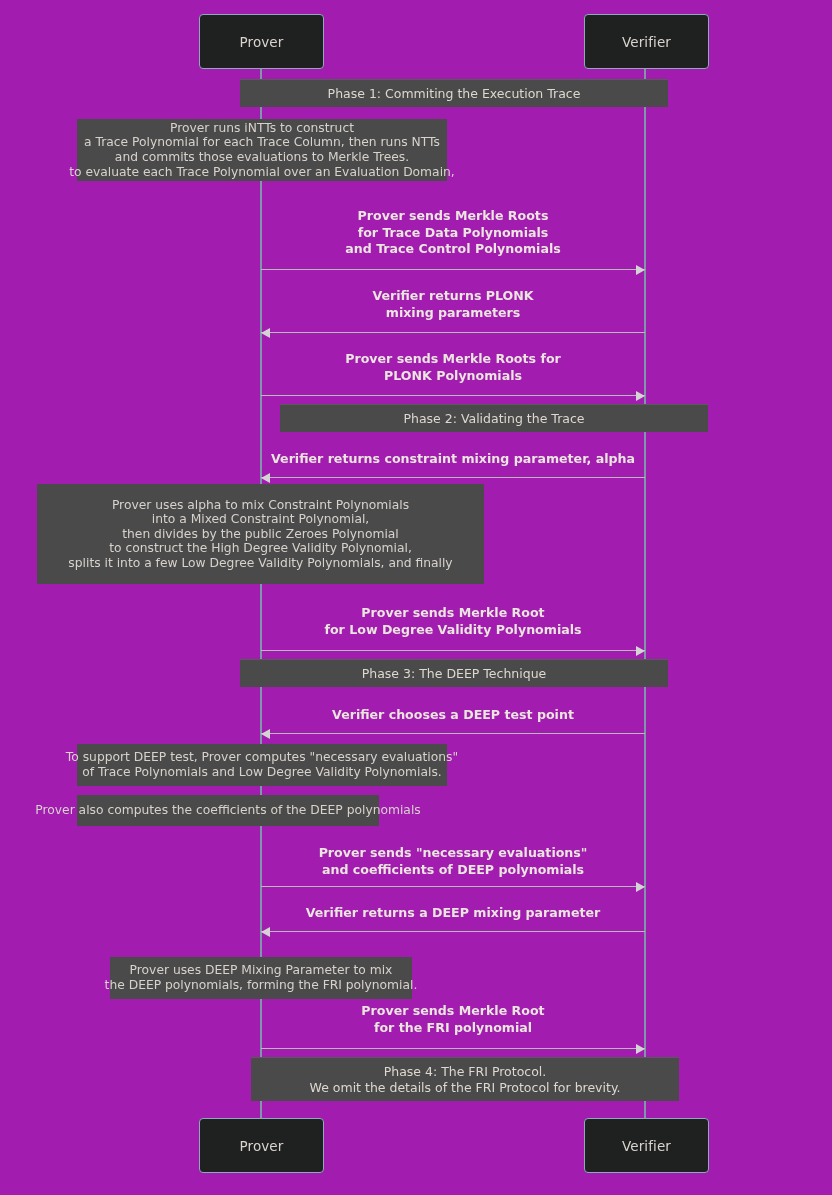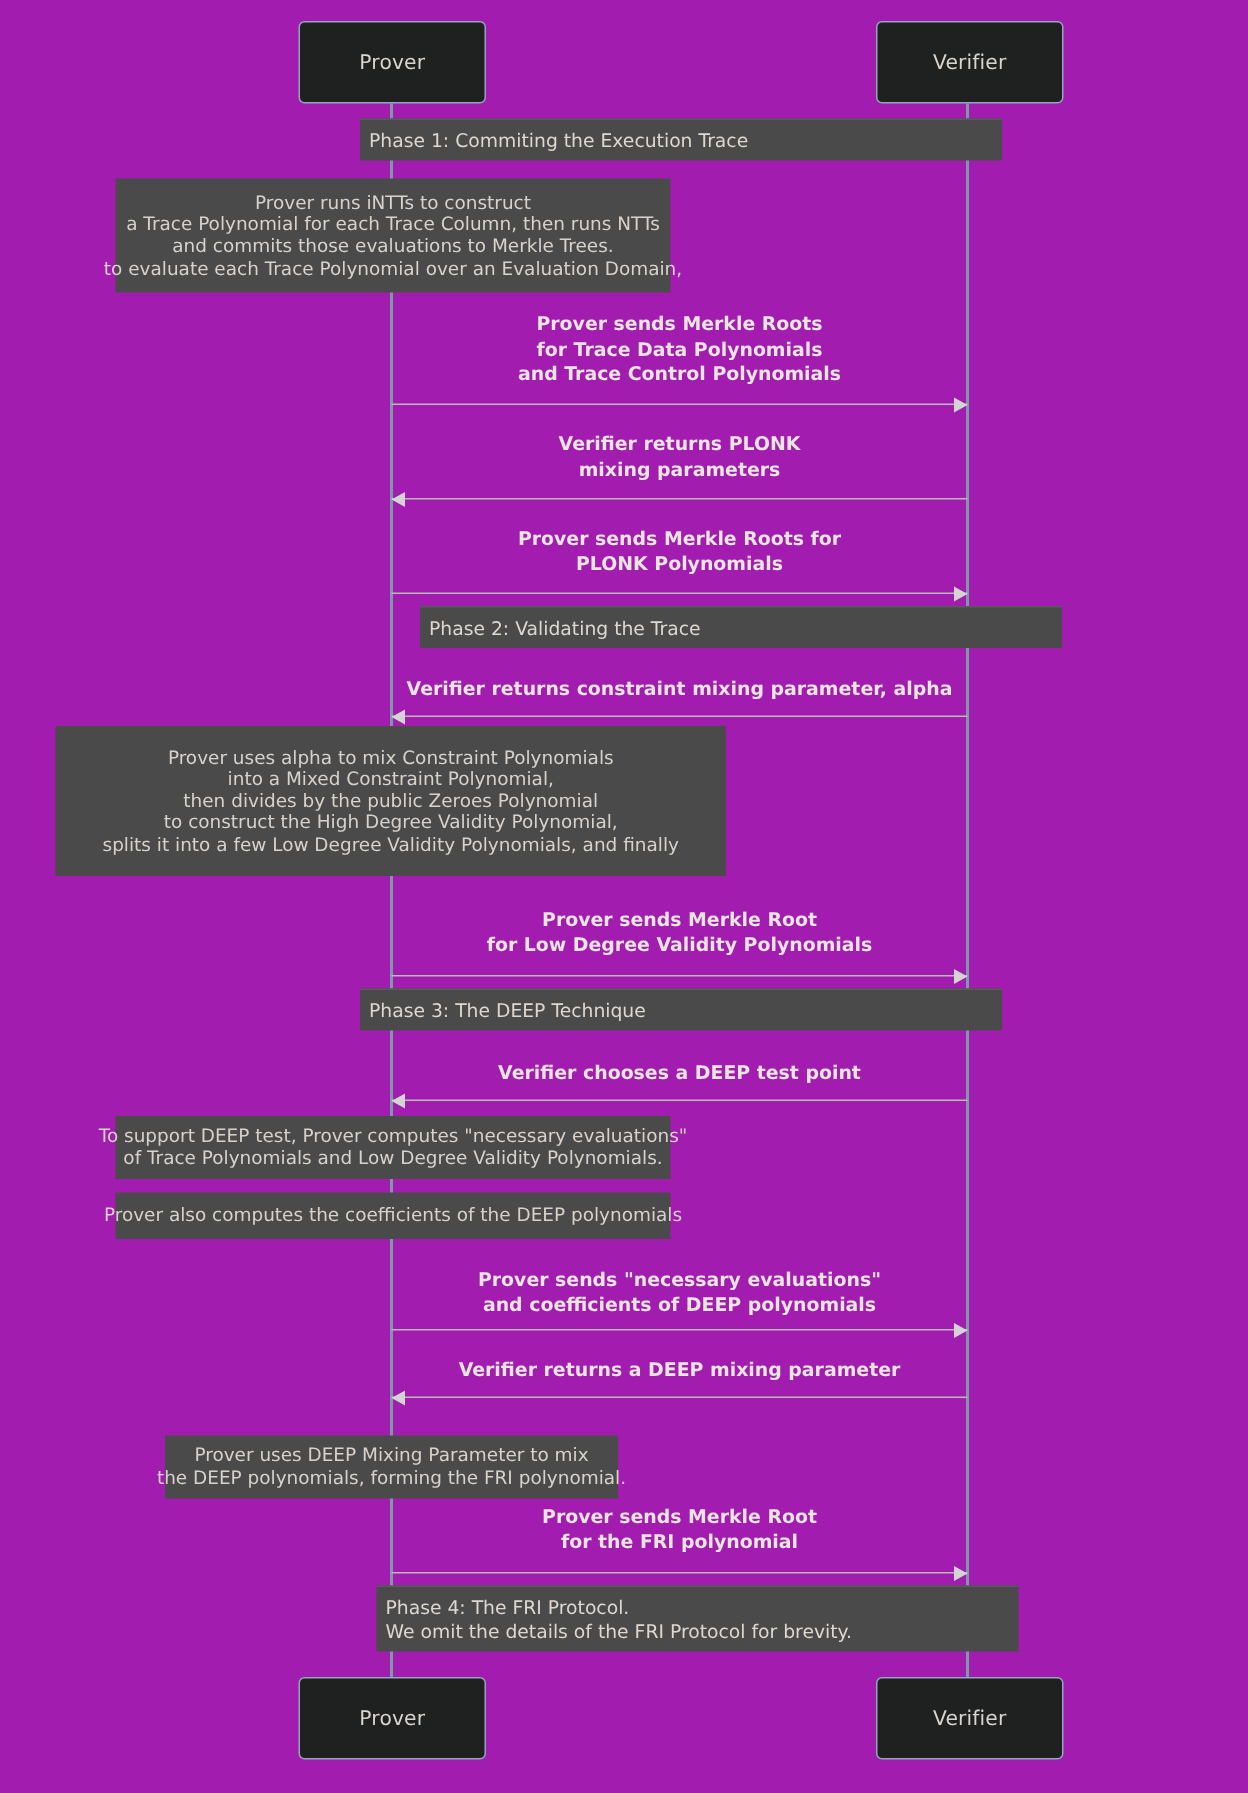--- a/index.html
+++ b/index.html
@@ -42,21 +42,21 @@
   }
 
   
   .phase-bar {
     position: absolute;
     box-sizing: border-box;
     background: #4a4a4a;
     border-top: 1px solid #5a5a5a;
     display: flex;
     flex-direction: column;
-    align-items: flex-start;
+    align-items: center;
     justify-content: center;
     color: #ded8d1;
     font-size: 12.5px;
     line-height: 16px;
     text-align: center;
     padding: 0 6px;
   }
 
   
   .note {
@@ -126,38 +126,38 @@
     <div class="phase-bar" style="left: 240px; top: 404px; width: 428px; height: 28px; margin-left: 40px;">
       <div>Phase 2: Validating the Trace</div>
     </div>
     <div class="phase-bar" style="left: 240px; top: 659px; width: 428px; height: 28px;">
       <div>Phase 3: The DEEP Technique</div>
     </div>
     <div class="phase-bar" style="left: 240px; top: 1057px; width: 428px; height: 44px; margin-left: 11px;">
       <div>Phase 4: The FRI Protocol.</div>
       <div>We omit the details of the FRI Protocol for brevity.</div>
     </div>
-    <div class="note" style="left: 77px; top: 119px; width: 370px; height: 76px;">
+    <div class="note" style="left: 77px; top: 119px; width: 370px; height: 62px;">
       <div class="nline">Prover runs iNTTs to construct</div>
       <div class="nline">a Trace Polynomial for each Trace Column, then runs NTTs</div>
       <div class="nline">and commits those evaluations to Merkle Trees.</div>
       <div class="nline">to evaluate each Trace Polynomial over an Evaluation Domain,</div>
     </div>
     <div class="note" style="left: 37px; top: 484px; width: 447px; height: 100px;">
       <div class="nline">Prover uses alpha to mix Constraint Polynomials</div>
       <div class="nline">into a Mixed Constraint Polynomial,</div>
       <div class="nline">then divides by the public Zeroes Polynomial</div>
       <div class="nline">to construct the High Degree Validity Polynomial,</div>
       <div class="nline">splits it into a few Low Degree Validity Polynomials, and finally</div>
     </div>
     <div class="note" style="left: 77px; top: 744px; width: 370px; height: 42px;">
       <div class="nline">To support DEEP test, Prover computes "necessary evaluations"</div>
       <div class="nline">of Trace Polynomials and Low Degree Validity Polynomials.</div>
     </div>
-    <div class="note" style="left: 77px; top: 795px; width: 370px; height: 31px;">
+    <div class="note" style="left: 77px; top: 795px; width: 302px; height: 31px;">
       <div class="nline">Prover also computes the coefficients of the DEEP polynomials</div>
     </div>
     <div class="note" style="left: 110px; top: 942px; width: 302px; height: 42px; margin-top: 15px;">
       <div class="nline">Prover uses DEEP Mixing Parameter to mix</div>
       <div class="nline">the DEEP polynomials, forming the FRI polynomial.</div>
     </div>
     <div class="msg-line" style="left: 261px; width: 384px; top: 269px;"></div>
     <div class="arrow-head right" style="top: 265px; left: 636px;"></div>
     <div class="msg-label" style="left: 453px; top: 208px;">
       <div>Prover sends Merkle Roots</div>

